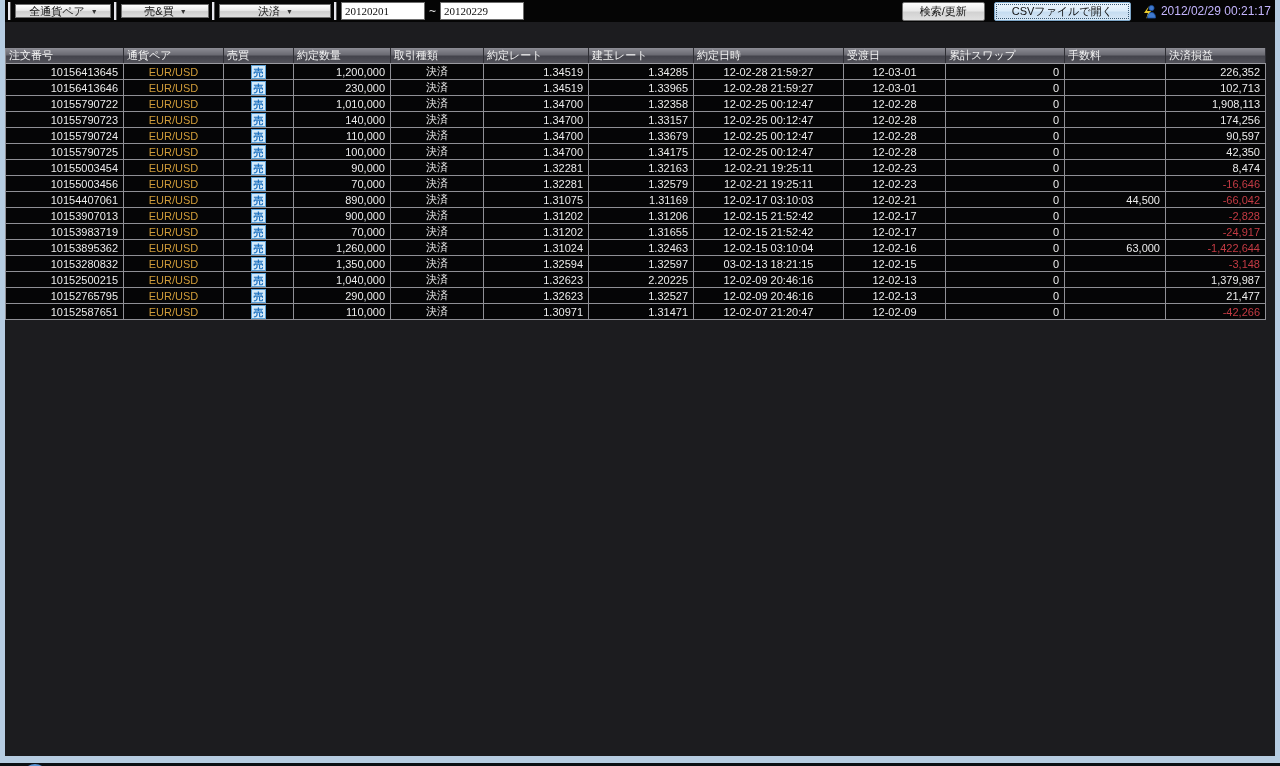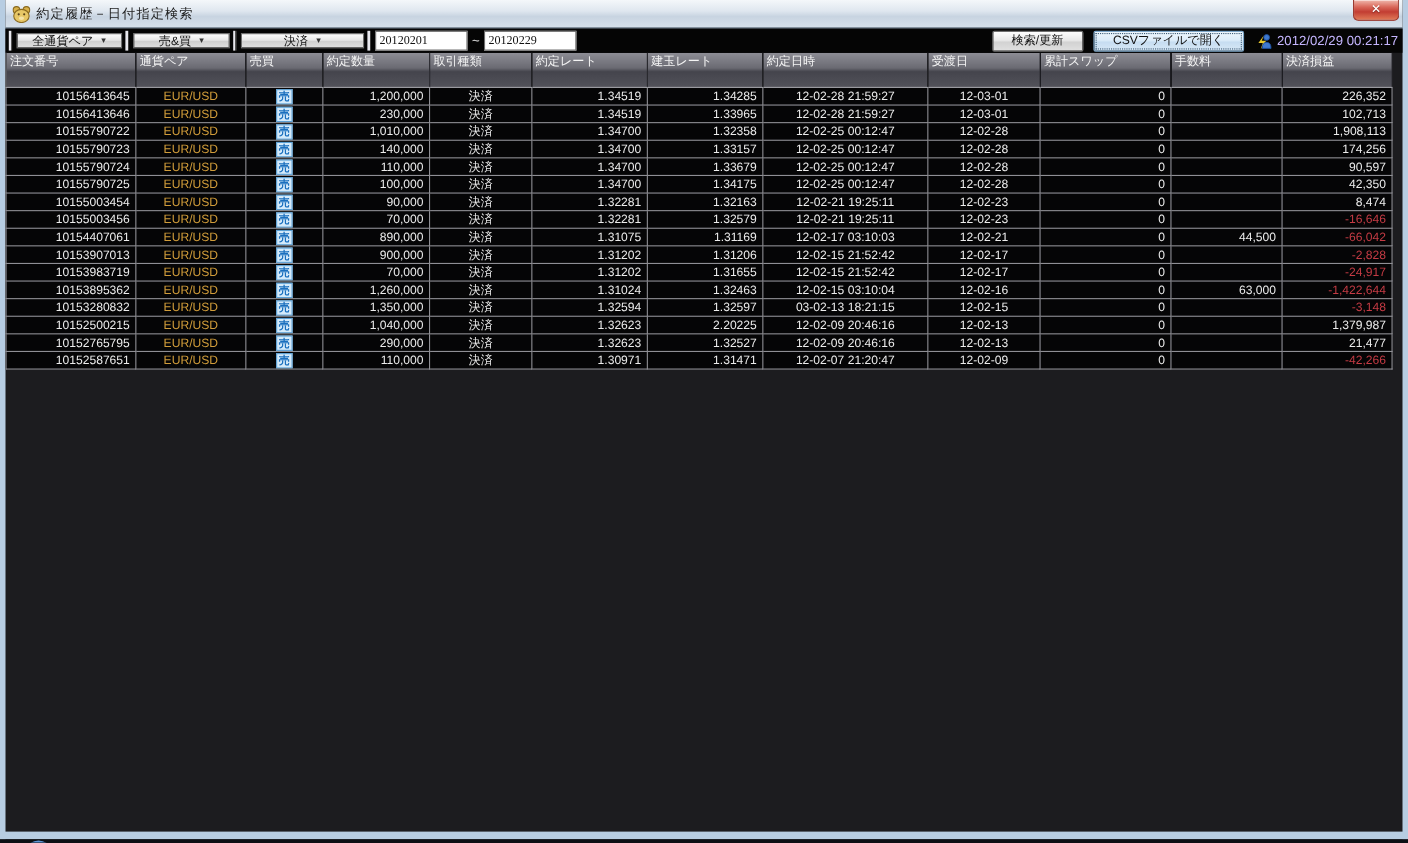--- a/index.html
+++ b/index.html
@@ -44,51 +44,37 @@
          padding:0 17px; margin-right:9px; line-height:17px; cursor:pointer; }
   .btn-csv { background:linear-gradient(180deg,#eef6fd 0%,#dcecf9 45%,#c6ddf1 55%,#d8e8f6 100%);
              border:1px solid #7da6c8; outline:1px dotted #3a5a74; outline-offset:-3px; }
   .status-icon { width:15px; height:15px; margin:0 4px 0 2px; }
   .clock { color:#c4b5fd; font-size:12px; margin-right:4px; white-space:nowrap; }
 
   
   .grid-wrap { position:absolute; left:0; top:48px; }
   table { border-collapse:collapse; table-layout:fixed; background:#050506; }
   th { height:15px; font-size:11px; font-weight:normal; color:#f4f4f4; text-align:left;
-       padding:0 0 16px 3px; overflow:hidden; white-space:nowrap;
+       padding:0 0 0 3px; overflow:hidden; white-space:nowrap;
        background:linear-gradient(180deg,#8d8d95 0%,#6a6a72 45%,#44444c 55%,#52525a 100%);
        border-right:1px solid #2e2e34; border-bottom:1px solid #9a9aa0; }
   td { height:16px; font-size:11px; color:#ececec; padding:0 5px; overflow:hidden; white-space:nowrap;
        border-right:1px solid #8f8f95; border-bottom:1px solid #8f8f95; background:#050506; }
   td.first, th.first { border-left:1px solid #8f8f95; }
   td.r { text-align:right; } td.c { text-align:center; }
   td.pair { color:#d09c3a; }
   td.neg { color:#c43b44; }
   .badge { display:inline-block; width:15px; height:14px; line-height:14px; font-size:10px; font-weight:bold;
            color:#1a6fbe; background:#d4eafa; border:1px solid #5a9fd4; text-align:center; cursor:pointer; }
 </style>
 </head>
 <body>
 
 <div class="window">
 
-  <div class="titlebar">
-    <svg class="app-icon" viewBox="0 0 17 16">
-      <circle cx="4" cy="4" r="3" fill="#d9b24a" stroke="#8a6a20" stroke-width="1"></circle>
-      <circle cx="13" cy="4" r="3" fill="#d9b24a" stroke="#8a6a20" stroke-width="1"></circle>
-      <ellipse cx="8.5" cy="9.5" rx="7" ry="6" fill="#e7c766" stroke="#8a6a20" stroke-width="1"></ellipse>
-      <circle cx="6" cy="8" r="1" fill="#5a431a"></circle>
-        <circle cx="11" cy="8" r="1" fill="#5a431a"></circle>
-      <ellipse cx="8.5" cy="11.5" rx="2.4" ry="1.6" fill="#f4e3a8"></ellipse>
-    </svg>
-    <span class="title-text">約定履歴－日付指定検索</span>
-    <div class="close-btn">
-      <span>✕</span>
-    </div>
-  </div>
 
   <div class="toolbar">
     <div class="gripper"></div>
     <div class="combo c1">
       <span>全通貨ペア</span>
       <span class="arrow">▼</span>
     </div>
     <div class="gripper"></div>
     <div class="combo c2">
       <span>売&amp;買</span>

